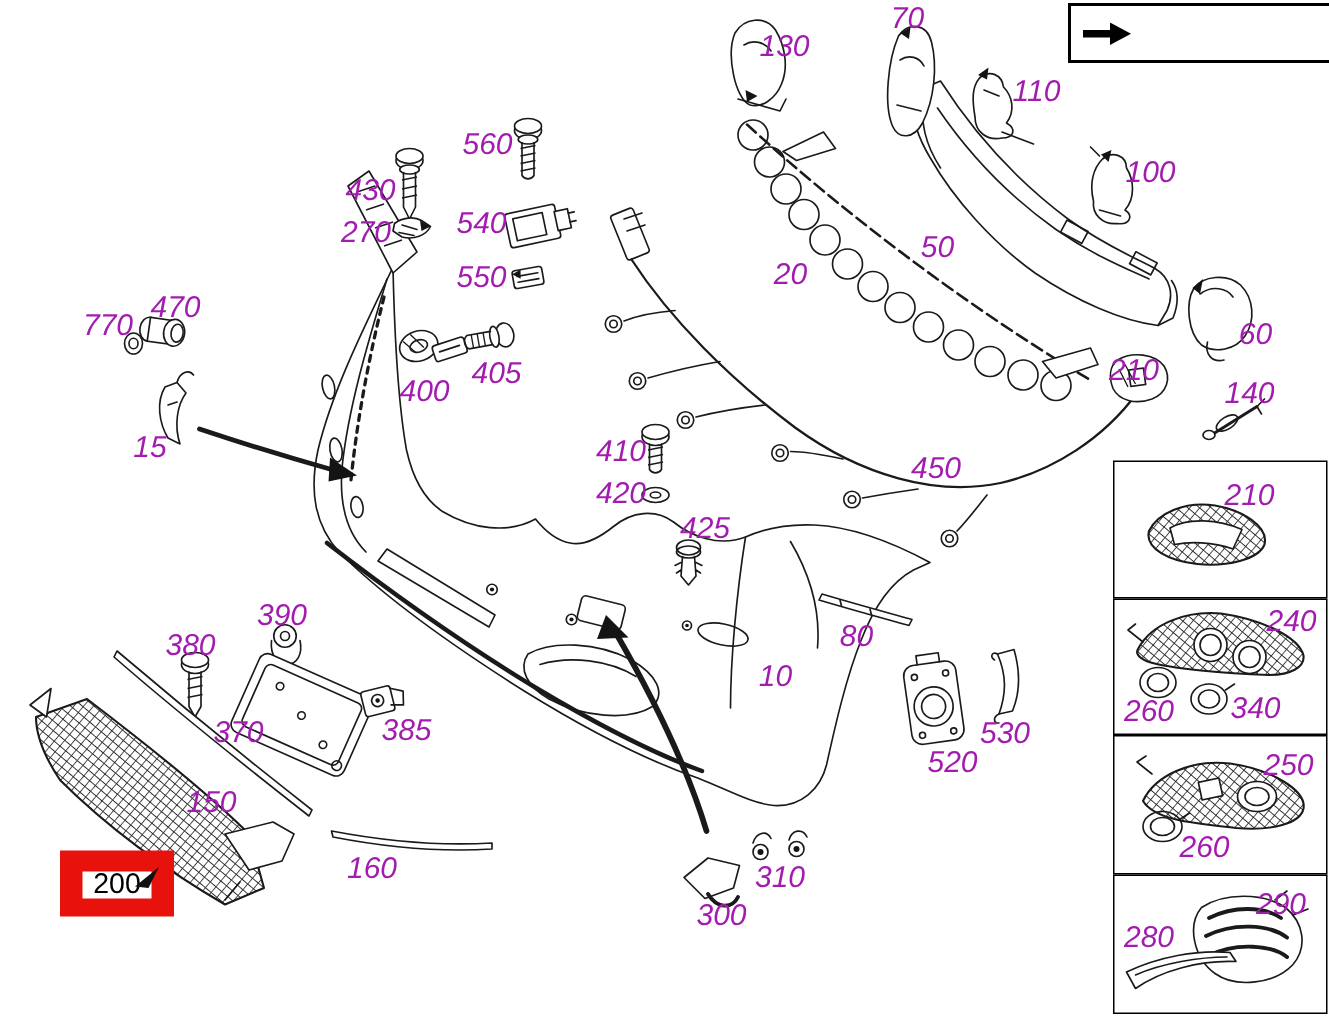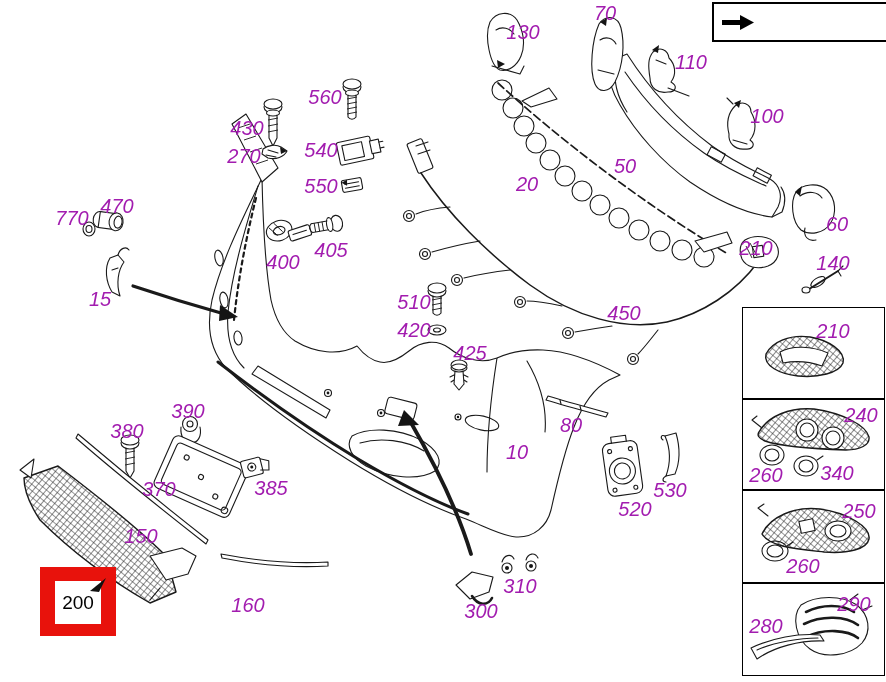--- a/index.html
+++ b/index.html
@@ -7,21 +7,21 @@
          font-family:"Liberation Sans",sans-serif;}
   #art{position:absolute;left:0;top:0;z-index:1;}
   #labels{position:absolute;left:0;top:0;width:886px;height:682px;z-index:3;pointer-events:none;}
   .part-label{position:absolute;transform:translate(-50%,-50%);font-size:20px;color:#a21caf;
               white-space:nowrap;letter-spacing:0px;pointer-events:auto;font-style:italic;}
   
   #code-box{position:absolute;left:712px;top:2px;width:176px;height:40px;border:2px solid #000;
             box-sizing:border-box;display:flex;align-items:center;gap:12px;padding-left:8px;z-index:4;background:#fff;}
   #code-box .code-text{font-size:24px;color:#000;}
   
-  #highlight-box{position:absolute;left:40px;top:567px;width:76px;height:69px;
+  #highlight-box{position:absolute;left:40px;top:567px;width:76px;height:44px;
                  background:var(--highlight,#e8120c);z-index:4;}
   #highlight-inner{position:absolute;left:15px;top:14px;right:15px;bottom:12px;background:#fff;
                    display:flex;align-items:center;justify-content:center;}
   #highlight-inner span{font-size:19px;color:#000;}
   #highlight-arrow{position:absolute;left:88px;top:574px;z-index:5;}
   
   .panel-box{position:absolute;left:742px;width:143px;border:1.6px solid #000;box-sizing:border-box;z-index:2;background:transparent;}
   
   .ln{fill:none;stroke:#1a1a1a;stroke-width:1.1;stroke-linecap:round;stroke-linejoin:round;}
   .fw{fill:#fff;stroke:#1a1a1a;stroke-width:1.1;stroke-linejoin:round;}
@@ -394,34 +394,34 @@
       <div class="part-label" style="left: 325px; top: 97px;">560</div>
       <div class="part-label" style="left: 321px; top: 150px;">540</div>
       <div class="part-label" style="left: 321px; top: 186px;">550</div>
       <div class="part-label" style="left: 247px; top: 128px;">430</div>
       <div class="part-label" style="left: 244px; top: 156px;">270</div>
       <div class="part-label" style="left: 283px; top: 262px;">400</div>
       <div class="part-label" style="left: 331px; top: 250px;">405</div>
       <div class="part-label" style="left: 72px; top: 218px;">770</div>
       <div class="part-label" style="left: 117px; top: 206px;">470</div>
       <div class="part-label" style="left: 100px; top: 299px;">15</div>
-      <div class="part-label" style="left: 414px; top: 302px;">510</div>
+      <div class="part-label" style="left: 414px; top: 302px;">410</div>
       <div class="part-label" style="left: 414px; top: 330px;">420</div>
       <div class="part-label" style="left: 470px; top: 353px;">425</div>
       <div class="part-label" style="left: 624px; top: 313px;">450</div>
       <div class="part-label" style="left: 571px; top: 425px;">80</div>
       <div class="part-label" style="left: 517px; top: 452px;">10</div>
       <div class="part-label" style="left: 635px; top: 509px;">520</div>
       <div class="part-label" style="left: 670px; top: 490px;">530</div>
       <div class="part-label" style="left: 188px; top: 411px;">390</div>
       <div class="part-label" style="left: 127px; top: 431px;">380</div>
       <div class="part-label" style="left: 159px; top: 489px;">370</div>
       <div class="part-label" style="left: 271px; top: 488px;">385</div>
       <div class="part-label" style="left: 141px; top: 536px;">150</div>
-      <div class="part-label" style="left: 248px; top: 605px;">160</div>
+      <div class="part-label" style="left: 248px; top: 580px;">160</div>
       <div class="part-label" style="left: 481px; top: 611px;">300</div>
       <div class="part-label" style="left: 520px; top: 586px;">310</div>
       <div class="part-label" style="left: 833px; top: 331px;">210</div>
       <div class="part-label" style="left: 861px; top: 415px;">240</div>
       <div class="part-label" style="left: 766px; top: 475px;">260</div>
       <div class="part-label" style="left: 837px; top: 473px;">340</div>
       <div class="part-label" style="left: 859px; top: 511px;">250</div>
       <div class="part-label" style="left: 803px; top: 566px;">260</div>
       <div class="part-label" style="left: 854px; top: 604px;">290</div>
       <div class="part-label" style="left: 766px; top: 626px;">280</div>

